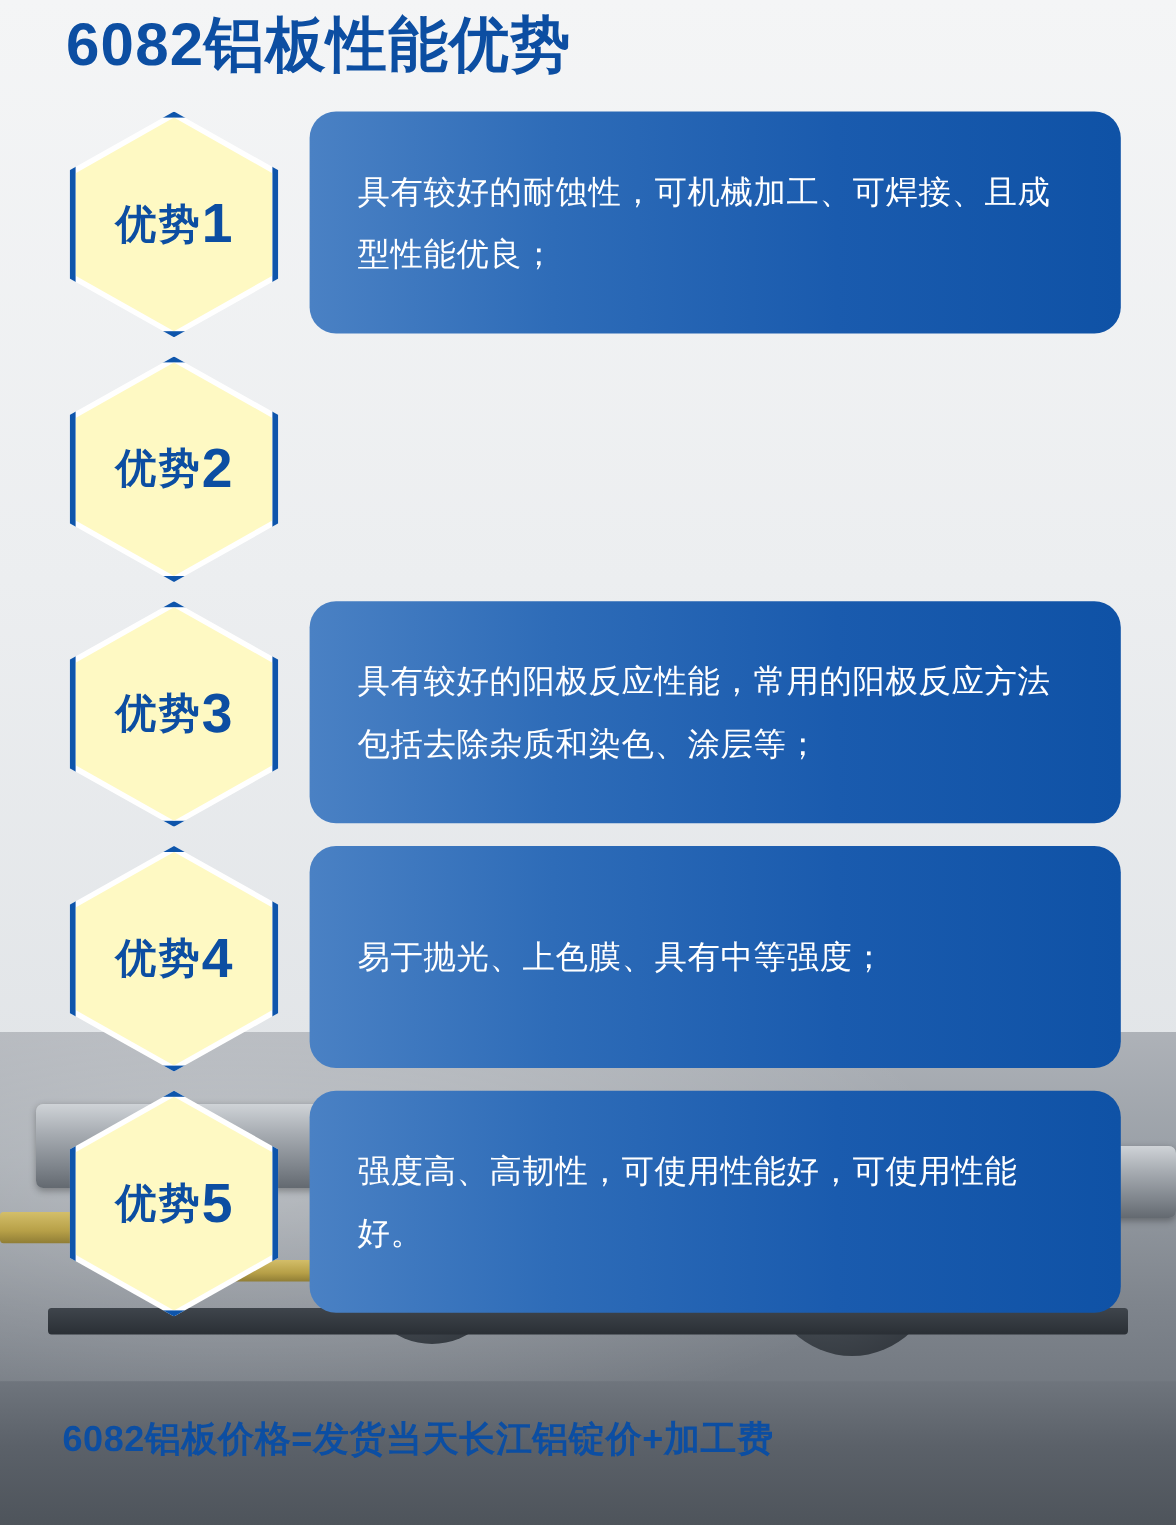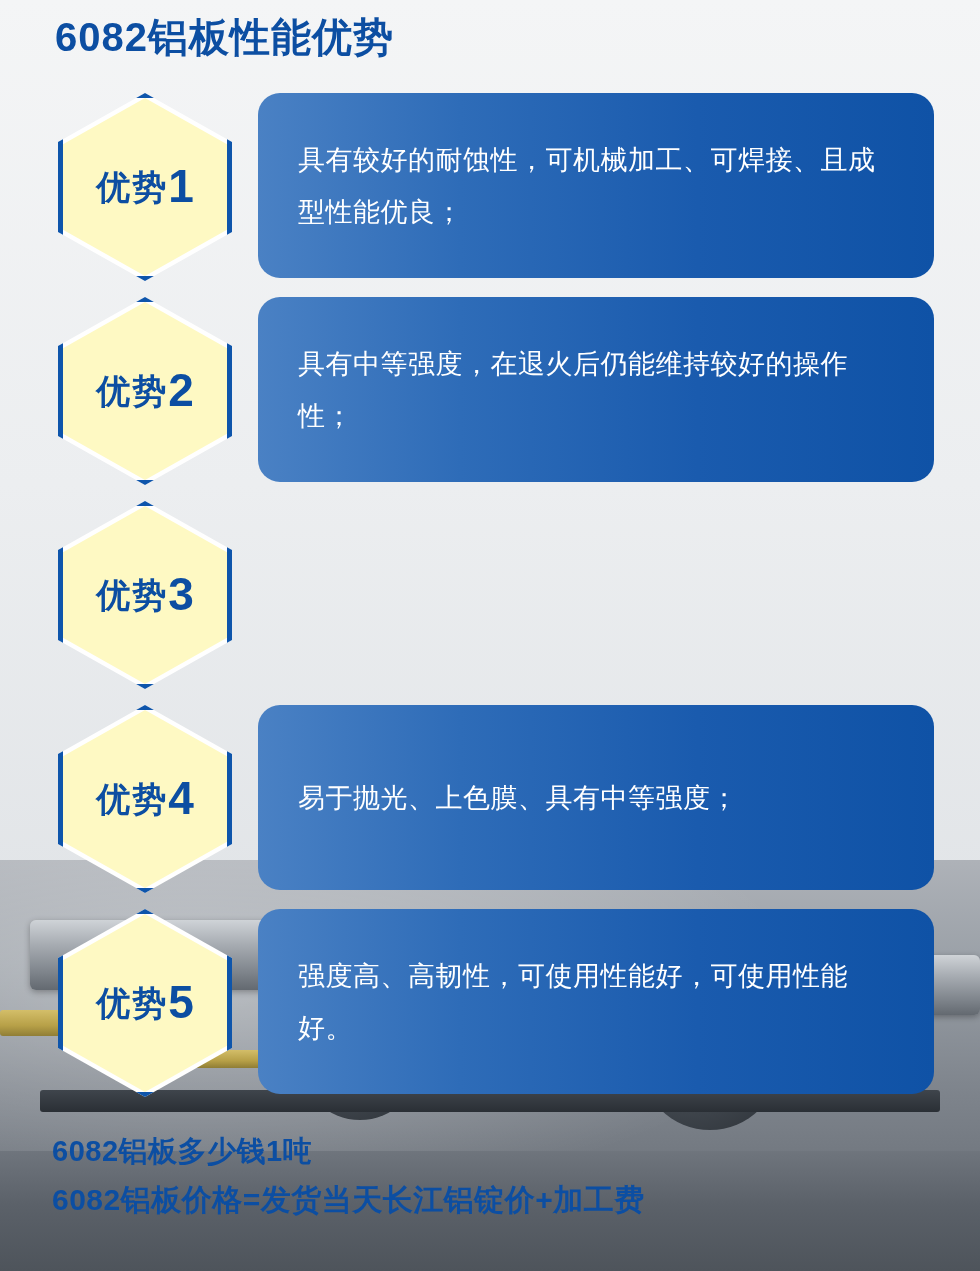--- a/index.html
+++ b/index.html
@@ -87,21 +87,21 @@
     width: 980px;
     height: 120px;
     background: linear-gradient(to bottom, #6f757d 0%, #5b6169 45%, #4e545b 100%);
   }
 
   
   .title {
     position: absolute;
     left: 55px;
     top: 6px;
-    font-size: 40px;
+    font-size: 50px;
     font-weight: bold;
     color: #0c4ea2;
     letter-spacing: 1px;
     line-height: 62px;
     white-space: nowrap;
   }
 
   
   .rows {
     position: absolute;
@@ -238,32 +238,32 @@
       </div>
     </div>
 
     <div class="row">
       <div class="hex">
         <div class="hex-inner">
           <div class="hex-label">优势</div>
           <div class="hex-num">2</div>
         </div>
       </div>
-      <div class="bar">
-        <div class="bar-text">具有中等强度，在退火后仍能维持较好的操作性；</div>
-      </div>
     </div>
 
     <div class="row">
       <div class="hex">
         <div class="hex-inner">
           <div class="hex-label">优势</div>
           <div class="hex-num">3</div>
         </div>
       </div>
+      <div class="bar">
+        <div class="bar-text">具有较好的阳极反应性能，常用的阳极反应方法包括去除杂质和染色、涂层等；</div>
+      </div>
     </div>
 
     <div class="row">
       <div class="hex">
         <div class="hex-inner">
           <div class="hex-label">优势</div>
           <div class="hex-num">4</div>
         </div>
       </div>
       <div class="bar">
@@ -279,17 +279,16 @@
         </div>
       </div>
       <div class="bar">
         <div class="bar-text">强度高、高韧性，可使用性能好，可使用性能好。</div>
       </div>
     </div>
 
   </div>
 
   <div class="footer">
-    <div class="footer-line1">6082铝板多少钱1吨</div>
     <div class="footer-line2">6082铝板价格=发货当天长江铝锭价+加工费</div>
   </div>
 
 </div>
 
 </body></html>

